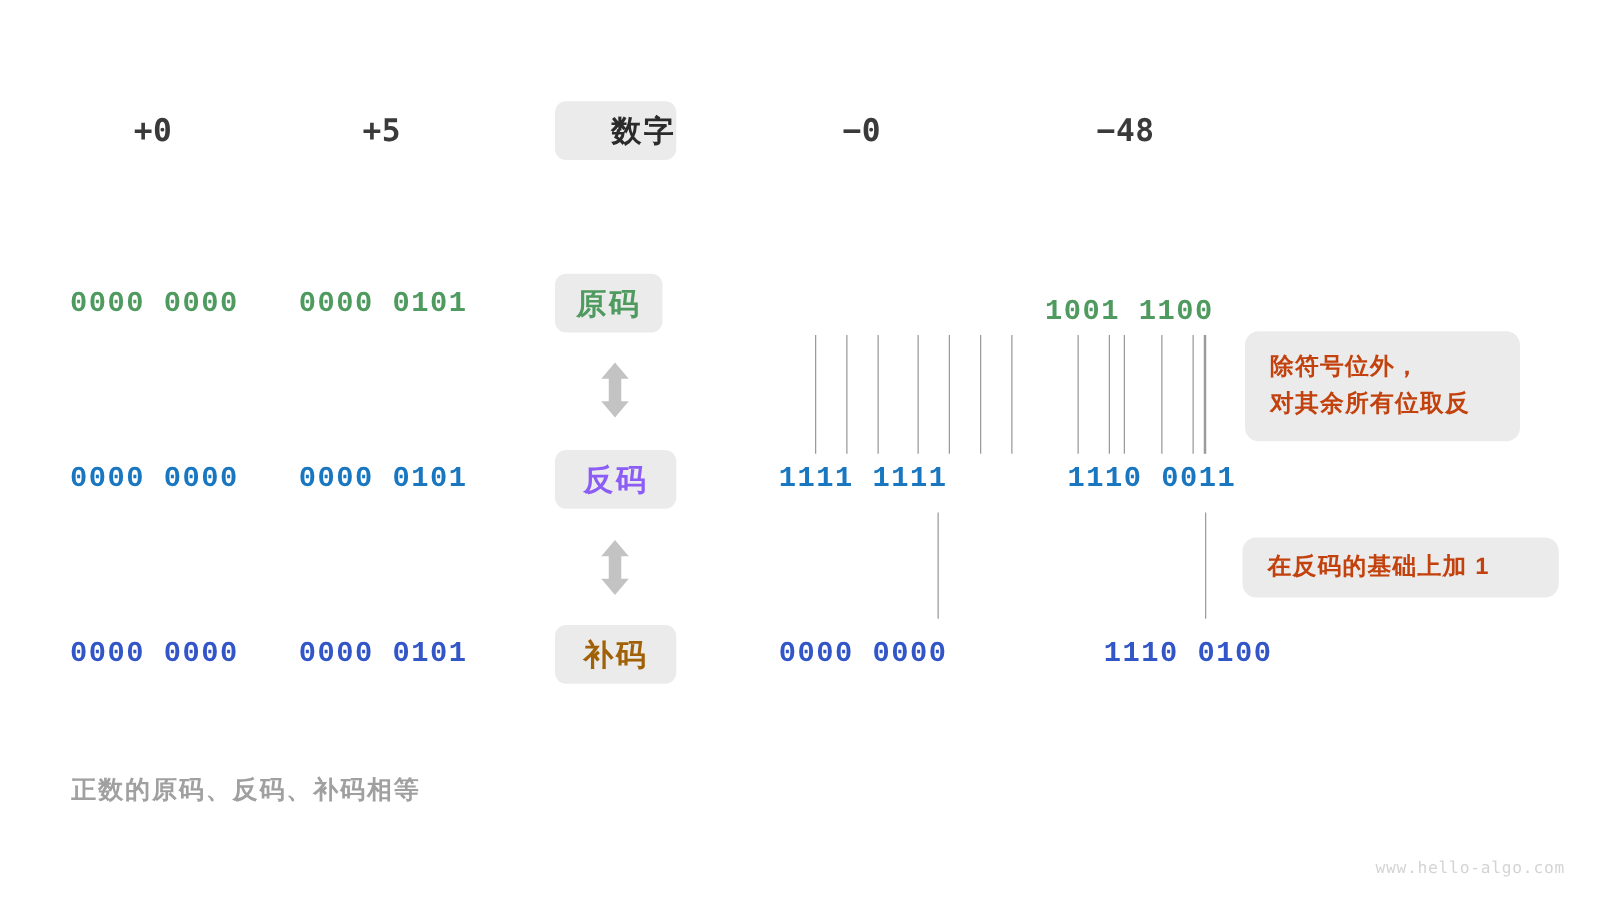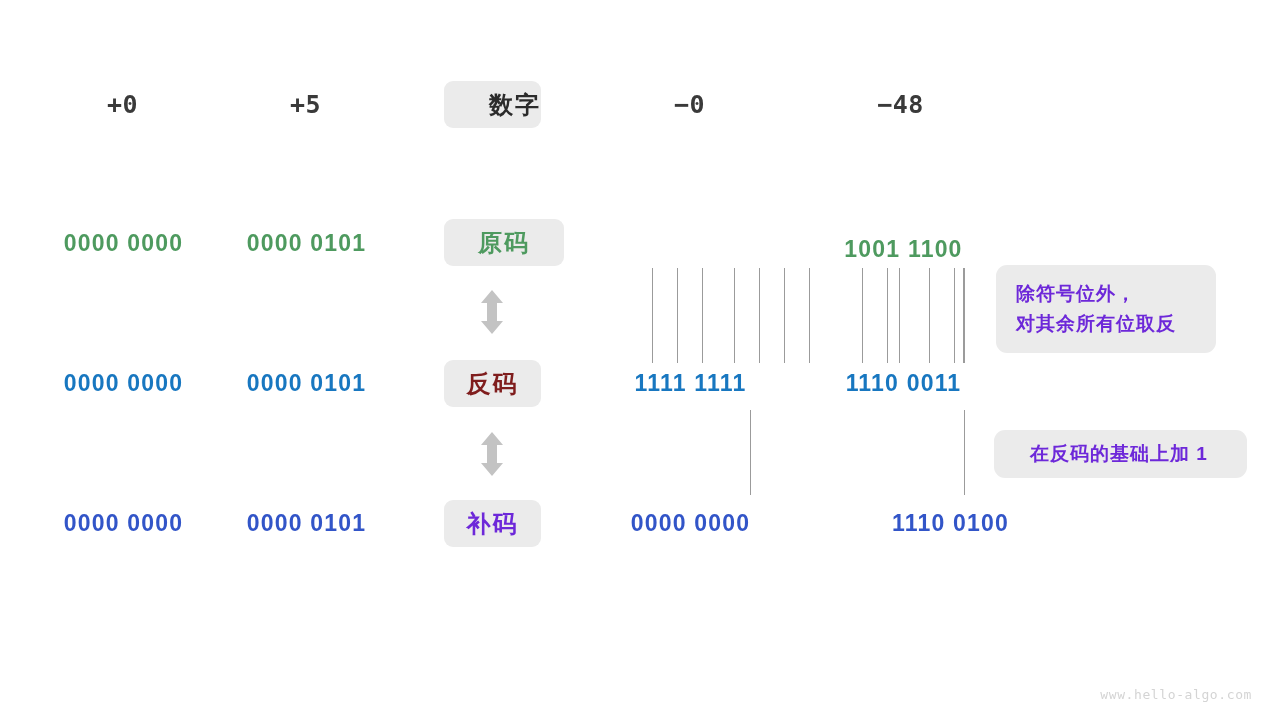--- a/index.html
+++ b/index.html
@@ -32,21 +32,21 @@
   .num-label {
     font-family: "DejaVu Sans Mono", monospace;
     font-size: 25px;
     font-weight: bold;
     color: #3a3a3a;
     letter-spacing: 0.5px;
   }
 
   
   .bits {
-    font-family: Liberation Sans, sans-serif;
+    font-family: Liberation Mono, monospace;
     font-size: 23px;
     font-weight: bold;
     letter-spacing: 1.2px;
   }
   .bits.green  { color: #4e9a5f; }
   .bits.blue   { color: #1877c0; }
   .bits.indigo { color: #3255c8; }
 
   
   .badge {
@@ -56,29 +56,29 @@
     justify-content: center;
     background: #ebebeb;
     border-radius: 9px;
     font-size: 24px;
     font-weight: bold;
     letter-spacing: 2px;
     white-space: nowrap;
   }
   .badge.dark   { color: #2b2b2b; padding-left: 45px; }
   .badge.green  { color: #4e9a5f; }
-  .badge.blue   { color: #7f1d1d; }
-  .badge.indigo { color: #6d28d9; }
+  .badge.blue   { color: #8b5cf6; }
+  .badge.indigo { color: #a16207; }
 
   
   .callout {
     position: absolute;
     background: #ebebeb;
     border-radius: 11px;
-    color: #6d28d9;
+    color: #c2410c;
     font-size: 19px;
     font-weight: bold;
     line-height: 30px;
     letter-spacing: 1px;
     padding: 14px 20px;
     white-space: pre-line;
   }
 
   
   .caption {
@@ -131,21 +131,21 @@
 
   <div class="badge dark" style="left:444px; top:81px; width:97px; height:47px;">数字</div>
 
   <div class="cell bits green" style="left:56px;  top:225px; width:135px; height:36px;">0000 0000</div>
 
   <div class="cell bits green" style="left:239px; top:225px; width:135px; height:36px;">0000 0101</div>
 
 
   <div class="cell bits green" style="left:836px; top:231px; width:135px; height:36px;">1001 1100</div>
 
-  <div class="badge green" style="left:444px; top:219px; width:120px; height:47px;">原码</div>
+  <div class="badge green" style="left:444px; top:219px; width:86px; height:47px;">原码</div>
 
   <div class="vrule" style="left:652px; top:268px; height:95px;"></div>
   <div class="vrule" style="left:677px; top:268px; height:95px;"></div>
   <div class="vrule" style="left:702px; top:268px; height:95px;"></div>
   <div class="vrule" style="left:734px; top:268px; height:95px;"></div>
   <div class="vrule" style="left:759px; top:268px; height:95px;"></div>
   <div class="vrule" style="left:784px; top:268px; height:95px;"></div>
   <div class="vrule" style="left:809px; top:268px; height:95px;"></div>
 
   <div class="vrule" style="left:862px; top:268px; height:95px;"></div>
@@ -161,21 +161,21 @@
       <path d="M15 2 L26 15 L20 15 L20 33 L26 33 L15 46 L4 33 L10 33 L10 15 L4 15 Z" fill="#c3c3c3"></path>
     </svg>
   </div>
 
   <div class="cell bits blue" style="left:56px;  top:365px; width:135px; height:36px;">0000 0000</div>
 
   <div class="cell bits blue" style="left:239px; top:365px; width:135px; height:36px;">0000 0101</div>
 
   <div class="cell bits blue" style="left:623px; top:365px; width:135px; height:36px;">1111 1111</div>
 
-  <div class="cell bits blue" style="left:836px; top:365px; width:135px; height:36px;text-align:right;">1110 0011</div>
+  <div class="cell bits blue" style="left:854px; top:365px; width:135px; height:36px;text-align:right;">1110 0011</div>
 
   <div class="badge blue" style="left:444px; top:360px; width:97px; height:47px;">反码</div>
 
   <div class="vrule" style="left:750px; top:410px; height:85px;"></div>
   <div class="vrule" style="left:964px; top:410px; height:85px;"></div>
 
   <div class="arrow-icon" style="left:477px; top:430px;">
     <svg viewBox="0 0 30 48" xmlns="http://www.w3.org/2000/svg">
       <path d="M15 2 L26 15 L20 15 L20 33 L26 33 L15 46 L4 33 L10 33 L10 15 L4 15 Z" fill="#c3c3c3"></path>
     </svg>
@@ -187,19 +187,20 @@
 
   <div class="cell bits indigo" style="left:623px; top:505px; width:135px; height:36px;">0000 0000</div>
 
   <div class="cell bits indigo" style="left:836px; top:505px; width:135px; height:36px;margin-left:47px;">1110 0100</div>
 
   <div class="badge indigo" style="left:444px; top:500px; width:97px; height:47px;">补码</div>
 
   <div class="callout" style="left:996px; top:265px; width:220px;">除符号位外，
 对其余所有位取反</div>
 
-  <div class="callout" style="left:994px; top:430px; width:253px; line-height:26px; padding:11px 36px;">在反码的基础上加 1</div>
-
+  <div class="callout" style="left:994px; top:430px; width:253px; line-height:26px; padding:11px 20px;">在反码的基础上加 1</div>
+
+  <div class="caption" style="left:57px; top:618px;">正数的原码、反码、补码相等</div>
 
 
   <div class="watermark">www.hello-algo.com</div>
 
 </div>
 
 </body></html>

